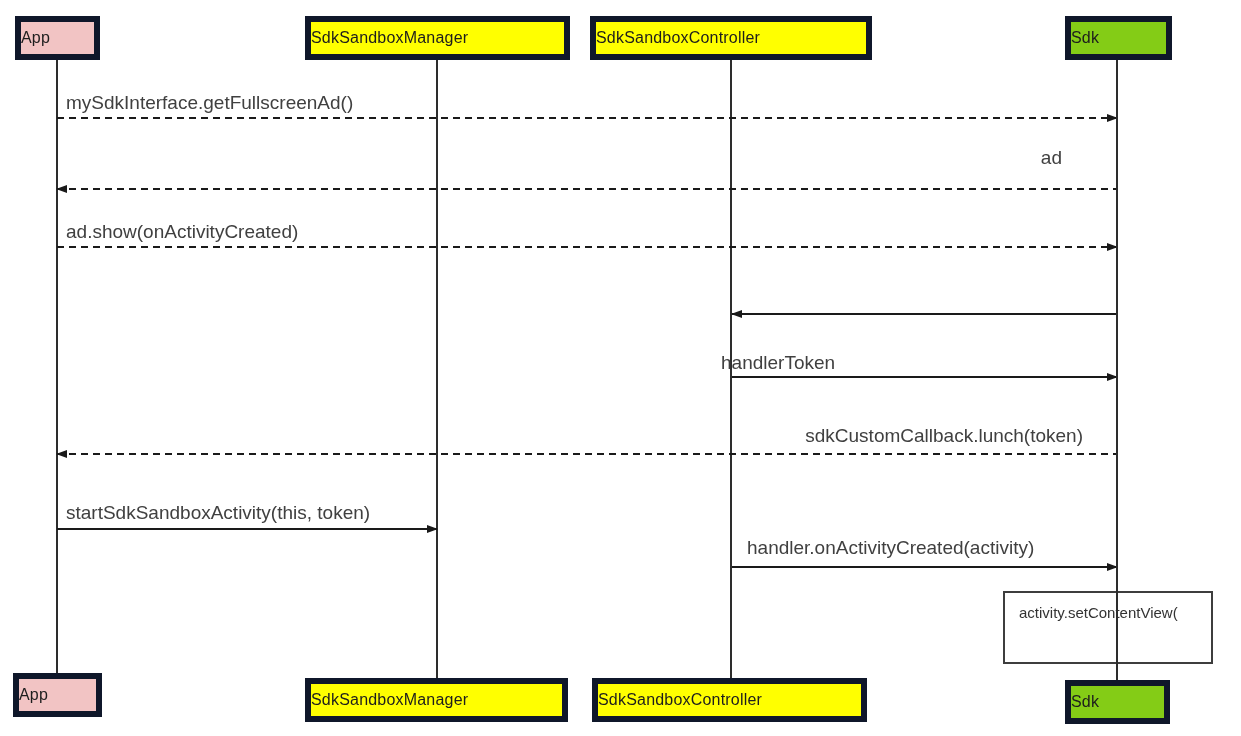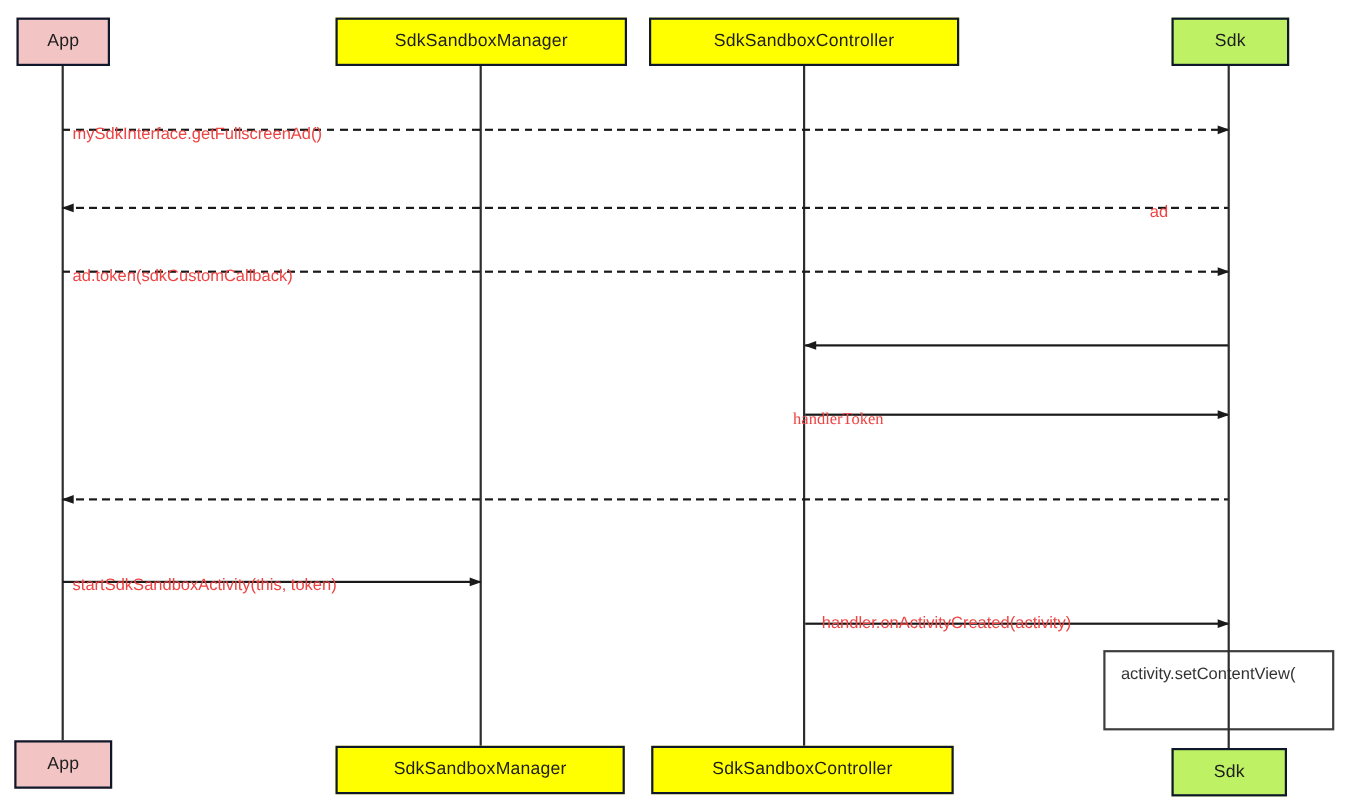--- a/index.html
+++ b/index.html
@@ -3,26 +3,26 @@
 <meta charset="utf-8">
 <style>
   html,body { margin:0; padding:0; background:#ffffff; }
   .stage {
     position:relative; width:1241px; height:736px; background:#ffffff;
     font-family:"Liberation Sans", sans-serif; overflow:hidden;
   }
   
   .actor {
     position:absolute; box-sizing:border-box; height:44px;
-    border:2px solid #0f172a; display:flex; align-items:center; justify-content:center;
+    border:6px solid #0f172a; display:flex; align-items:center; justify-content:flex-start;
     font-size:16px; color:#1d1d1d; letter-spacing:0.2px; z-index:4;
   }
   .pink   { background:#f2c4c4; }
   .yellow { background:#ffff00; }
-  .green  { background:#bef264; }
+  .green  { background:#84cc16; }
   .a-top { top:16px; }
   .a1 { left:15px;   width:85px;  }
   .a2 { left:305px;  width:265px; }
   .a3 { left:590px;  width:282px; }
   .a4 { left:1065px; width:107px; }
   .b1 { left:13px;   width:89px;  top:673px; }
   .b2 { left:305px;  width:263px; top:678px; }
   .b3 { left:592px;  width:275px; top:678px; }
   .b4 { left:1065px; width:105px; top:680px; }
 
@@ -45,26 +45,26 @@
   .m1 { left:57px;  top:117px; width:1060px; }
   .m2 { left:57px;  top:188px; width:1060px; }
   .m3 { left:57px;  top:246px; width:1060px; }
   .m4 { left:732px; top:313px; width:385px; }
   .m5 { left:732px; top:376px; width:385px; }
   .m6 { left:57px;  top:453px; width:1060px; }
   .m7 { left:57px;  top:528px; width:380px; }
   .m8 { left:732px; top:566px; width:385px; }
 
   
-  .msg-label { position:absolute; font-size:15px; color:#ef4444; white-space:nowrap; z-index:1;margin-top:21px; }
+  .msg-label { position:absolute; font-size:19px; color:#404040; white-space:nowrap; z-index:1; }
   .l1 { left:66px;  top:92px;  }
-  .l2 { right:179px; top:163px; }
+  .l2 { right:179px; top:147px; }
   .l3 { left:66px;  top:221px; }
   .l4 { left:725px; top:285px; }
-  .l5 { left:721px; top:352px;font-family:Liberation Serif, serif; }
+  .l5 { left:721px; top:352px; }
   .l6 { right:158px; top:425px; }
   .l7 { left:66px;  top:502px; }
   .l8 { left:747px; top:537px; }
 
   
   .note {
     position:absolute; left:1003px; top:591px; width:210px; height:73px;
     box-sizing:border-box; background:#ffffff; border:2px solid #3d3d3d;
     padding:9px 0 0 14px; font-size:15px; line-height:22px; color:#333333; z-index:2;
   }
@@ -88,22 +88,23 @@
       <span>Sdk</span>
     </div>
 
   <div class="lifeline lf1"></div>
   <div class="lifeline lf2"></div>
   <div class="lifeline lf3"></div>
   <div class="lifeline lf4"></div>
 
   <div class="msg-label l1">mySdkInterface.getFullscreenAd()</div>
   <div class="msg-label l2">ad</div>
-  <div class="msg-label l3">ad.token(sdkCustomCallback)</div>
+  <div class="msg-label l3">ad.show(onActivityCreated)</div>
   <div class="msg-label l5">handlerToken</div>
+  <div class="msg-label l6">sdkCustomCallback.lunch(token)</div>
   <div class="msg-label l7">startSdkSandboxActivity(this, token)</div>
   <div class="msg-label l8">handler.onActivityCreated(activity)</div>
 
   <div class="arrow dashed m1">
       <div class="shaft"></div>
       <span class="ah ah-right"></span>
     </div>
   <div class="arrow dashed m2">
       <div class="shaft"></div>
       <span class="ah ah-left"></span>

